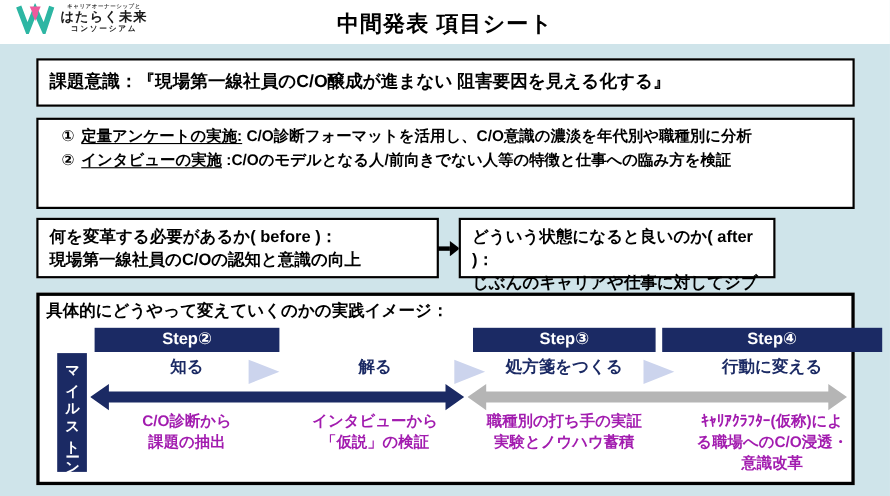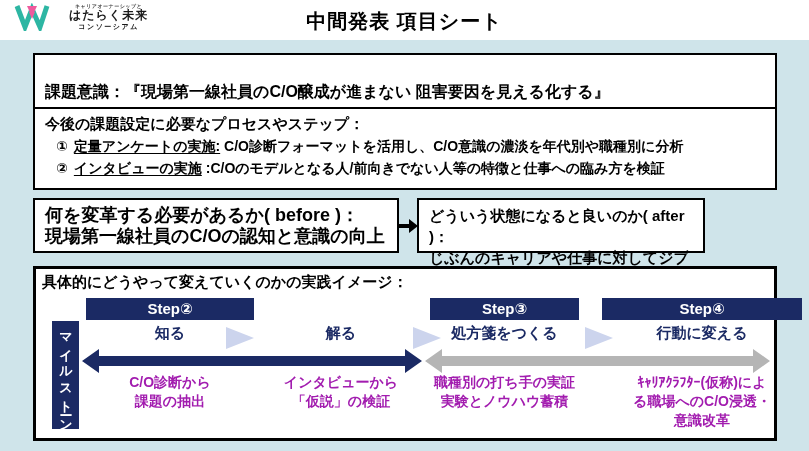--- a/index.html
+++ b/index.html
@@ -4,52 +4,52 @@
 <style>
   * { margin:0; padding:0; box-sizing:border-box; }
   html,body { background:#e8eef0; }
   .stage {
     position:relative; width:809px; height:451px;
     background:#cfe4ea; overflow:hidden;
     font-family:"Liberation Sans","DejaVu Sans",sans-serif;
     font-weight:700; color:#000;
   }
   .header { position:absolute; left:0; top:0; width:809px; height:40px; background:#ffffff; }
-  .logo { position:absolute; left:14px; top:3px; display:flex; align-items:center; gap:19px; }
+  .logo { position:absolute; left:14px; top:3px; display:flex; align-items:center; gap:5px; }
   .logo-text { display:flex; flex-direction:column; align-items:center; line-height:1.1; }
   .logo-tag { font-size:5px; color:#444; letter-spacing:0.5px; }
   .logo-name { font-size:12px; color:#1a1a1a; letter-spacing:1px; }
   .logo-sub { font-size:7px; color:#1a1a1a; letter-spacing:1.5px; }
   .title { position:absolute; left:0; top:8px; width:100%; text-align:center; font-size:20px; letter-spacing:1px; }
   .box { position:absolute; background:#ffffff; border:2px solid #000; }
-  .box1 { left:33px; top:53px; width:744px; height:44px; padding:27px 10px; font-size:16px; }
+  .box1 { left:33px; top:53px; width:744px; height:44px; padding:9px 10px; font-size:16px; }
   .box2 { left:33px; top:107px; width:744px; height:83px; padding:6px 10px; font-size:14px; }
   .box2 .p-title { font-size:15px; margin-bottom:4px; }
   .p-line { margin-bottom:4px;margin-left:11px; }
   .p-num { margin-right:6px; }
   .ul { text-decoration:underline; text-underline-offset:2px; }
   .rest { white-space:pre-wrap; }
-  .box3 { left:33px; top:198px; width:366px; height:55px; padding:5px 10px; font-size:18px; line-height:21px; }
+  .box3 { left:33px; top:198px; width:366px; height:55px; padding:5px 10px; font-size:15px; line-height:21px; }
   .box4 { left:417px; top:198px; width:288px; height:55px; padding:5px 10px; font-size:15px; line-height:21px; }
   .conn { position:absolute; left:398px; top:217px; }
   .box5 { left:33px; top:266px; width:744px; height:175px; border-width:3px; }
   .b5-title { position:absolute; left:6px; top:4px; font-size:15px; }
   .sbar { position:absolute; top:29px; height:22px; background:#1b2a64; color:#fff;
           font-size:15px; text-align:center; line-height:22px; }
   .slabel { position:absolute; top:55px; height:24px; color:#1b2a64; font-size:15px; text-align:center; }
   .chev { position:absolute; top:58px; width:0; height:0;
           border-left:28px solid #ccd4ed; border-top:11px solid transparent; border-bottom:11px solid transparent; }
   .arrow-svg { position:absolute; top:79px; }
   .mile { position:absolute; left:16px; top:52px; width:27px; height:108px; background:#1b2a64;
           color:#fff; display:flex; align-items:center; justify-content:center;
           writing-mode:vertical-rl; font-size:13px; letter-spacing:2px; }
   .sdesc { position:absolute; top:104px; color:#a21caf; font-size:14px; line-height:19px;
            text-align:center; white-space:pre-line; }
   .c1 { left:50px; width:168px; } .c2 { left:221px; width:168px; }
-  .c3 { left:394px; width:149px; } .c4 { left:566px; width:200px; }
+  .c3 { left:394px; width:166px; } .c4 { left:566px; width:200px; }
 </style>
 </head>
 <body>
 
 <div class="stage">
 
   <div class="header">
     <div class="logo">
       <svg width="36" height="28" viewBox="0 0 36 28">
         <polyline points="3,3 11,24 18,6 26,24 33,3" fill="none" stroke="#2db6a3" stroke-width="5" stroke-linejoin="miter"></polyline>
@@ -63,21 +63,20 @@
       </div>
     </div>
     <div class="title">中間発表 項目シート</div>
   </div>
 
   <div class="box box1">
     <span>課題意識：『現場第一線社員のC/O醸成が進まない 阻害要因を見える化する』</span>
   </div>
 
   <div class="box box2">
-    <div class="p-title">今後の課題設定に必要なプロセスやステップ：</div>
     <div class="p-line">
       <span class="p-num">①</span><span class="ul">定量アンケートの実施:</span><span class="rest"> C/O診断フォーマットを活用し、C/O意識の濃淡を年代別や職種別に分析</span>
     </div>
     <div class="p-line">
       <span class="p-num">②</span><span class="ul">インタビューの実施</span><span class="rest"> :C/Oのモデルとなる人/前向きでない人等の特徴と仕事への臨み方を検証</span>
     </div>
   </div>
 
   <div class="box box3">
     <div>何を変革する必要があるか( before )：</div>

